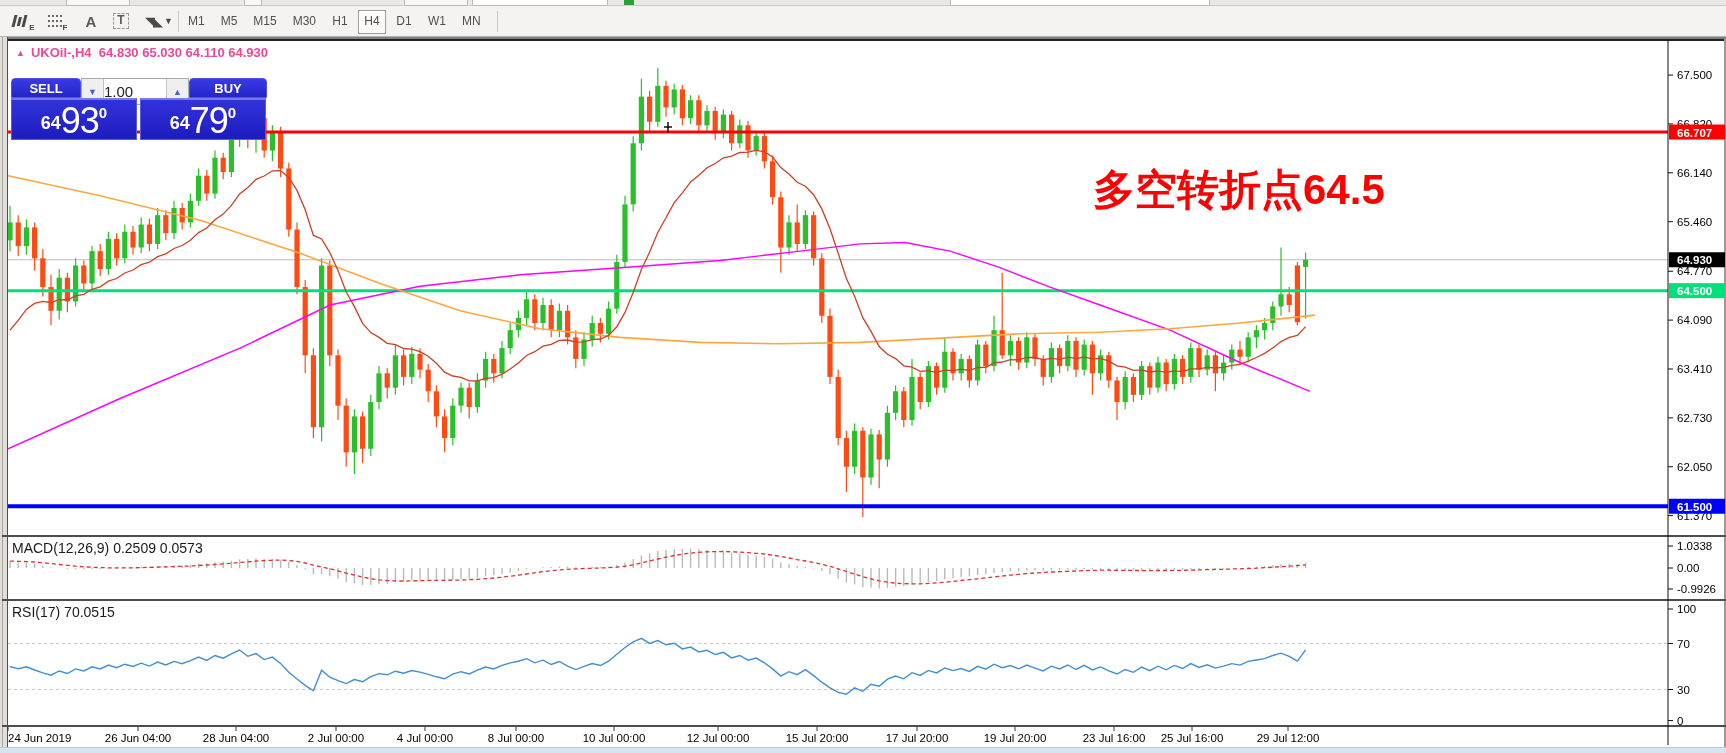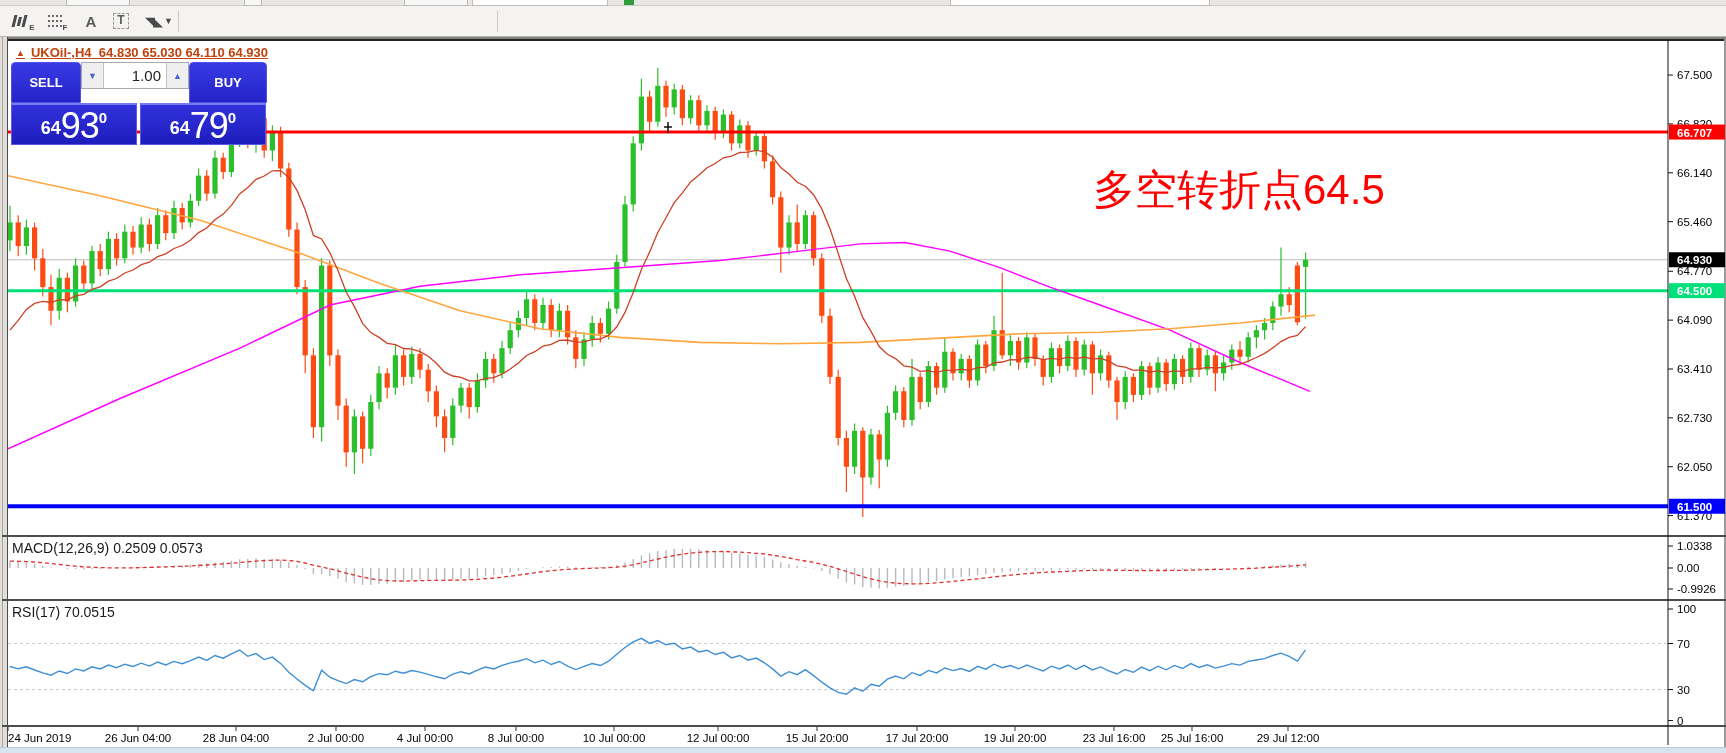--- a/index.html
+++ b/index.html
@@ -29,44 +29,44 @@
   .tf-btn { min-width:28px; padding:3px 5px 2px 5px; text-align:center; font-size:12px; color:#4f4f4f; border:1px solid transparent; cursor:default;}
   .tf-btn.active { background:#fcfbfa; border:1px solid #9f9d99; box-shadow:inset 1px 1px 0 #ffffff; }
   
   .win-top-border { position:absolute; left:0; top:37px; width:1726px; height:2px; background:#7f7f7f; }
   .win-top-border2 { position:absolute; left:2px; top:39px; width:1724px; height:2px; background:#222; }
   .left-frame { position:absolute; left:0; top:37px; width:8px; height:716px; background:#e2dfda; border-right:1px solid #4d4d4d; }
   .left-frame .inner { position:absolute; left:2px; top:0; width:1px; height:100%; background:#a9a6a1;}
   .chart-bg { position:absolute; left:8px; top:41px; width:1718px; height:712px; background:#ffffff; }
   .right-border { position:absolute; left:1724px; top:39px; width:2px; height:714px; background:#9b9b9b; }
   
-  .chart-header { position:absolute; left:16px; top:45px; z-index:6; font-size:13px; font-weight:bold; color:#c2410c;text-decoration:underline; }
+  .chart-header { position:absolute; left:16px; top:45px; z-index:6; font-size:13px; font-weight:bold; color:#ec4899; }
   .chart-header .tri { font-size:9px; position:relative; top:-1px; margin-right:6px; }
   
   .trade-panel { position:absolute; left:11px; top:62px; width:256px; z-index:7; }
-  .tp-row1 { display:flex; height:41px; }
+  .tp-row1 { display:flex; height:20px;margin-top:16px; }
   .btn-blue { background:linear-gradient(#3a3ae4,#2424c9); color:#fff; font-size:13px; font-weight:bold;
               display:flex; align-items:center; justify-content:center; border:1px solid #5050e8; }
   .sell-btn { width:70px; border-radius:4px 4px 0 0; }
   .buy-btn  { width:78px; border-radius:4px 4px 0 0; }
   .vol-box { width:108px; height:27px; background:#fff; border:1px solid #a9a9a9; display:flex; }
   .spin-btn { width:22px; height:100%; background:#efefef; border-right:1px solid #c2c2c2; display:flex; align-items:center; justify-content:center;
               font-size:9px; color:#4a5fd0; }
   .spin-btn.up { border-right:none; border-left:1px solid #c2c2c2; }
-  .vol-value { flex:1; text-align:right; font-size:15px; color:#222; padding:4px 5px 0 14px; }
+  .vol-value { flex:1; text-align:left; font-size:15px; color:#222; padding:4px 5px 0 0; }
   .tp-row2 { display:flex; gap:3px; margin-top:0px; }
   .price-box { width:126px; height:42px; background:linear-gradient(#3232dc,#1d1dbd); border:1px solid #5a5ae8; border-top:2px solid #7a7af0;
                color:#fff; display:flex; align-items:flex-end; justify-content:center; padding-bottom:2px; }
   .price-box .small { font-size:18px; font-weight:bold; margin-bottom:3px; }
   .price-box .big { font-size:36px; font-weight:normal; line-height:0.85; letter-spacing:-1px;}
   .price-box .sup { font-size:15px; font-weight:bold; margin-bottom:16px; }
   
   .panel-label { position:absolute; z-index:6; font-size:14px; color:#1a1a1a; left:12px; }
   
-  .annotation { position:absolute; z-index:5; font-weight:normal; white-space:nowrap; }
+  .annotation { position:absolute; z-index:5; font-weight:bold; white-space:nowrap; }
   svg { position:absolute; left:0; top:0; z-index:2; }
   .bottom-strip { position:absolute; left:0; top:747px; width:1726px; height:6px; background:#d7e3ef; border-top:1px solid #b9c9da;}
 </style>
 </head>
 <body>
 
 <div class="top-strip">
   <div class="box" style="left:66px;width:64px;"></div>
   <div class="box" style="left:244px;width:18px;"></div>
   <div class="box" style="left:404px;width:64px;"></div>
@@ -92,20 +92,31 @@
     <span class="glyph-A">A</span>
   </div>
   <div class="tb-icon" style="left:108px;width:26px;">
     <span class="glyph-T">T</span>
   </div>
   <div class="tb-icon" style="left:142px;width:34px;">
     <span class="glyph-arrows">◥◣</span>
     <span class="caret">▼</span>
   </div>
   <div class="tb-sep" style="left:178px;"></div>
+  <div class="tf-row" id="tf-row">
+      <div class="tf-btn">M1</div>
+      <div class="tf-btn">M5</div>
+      <div class="tf-btn">M15</div>
+      <div class="tf-btn">M30</div>
+      <div class="tf-btn">H1</div>
+      <div class="tf-btn active">H4</div>
+      <div class="tf-btn">D1</div>
+      <div class="tf-btn">W1</div>
+      <div class="tf-btn">MN</div>
+    </div>
   <div class="tb-sep" style="left:497px;"></div>
 </div>
 
 <div class="win-top-border"></div>
 <div class="chart-bg"></div>
 <div class="win-top-border2"></div>
 <div class="left-frame">
     <div class="inner"></div>
   </div>
 <div class="right-border"></div>

